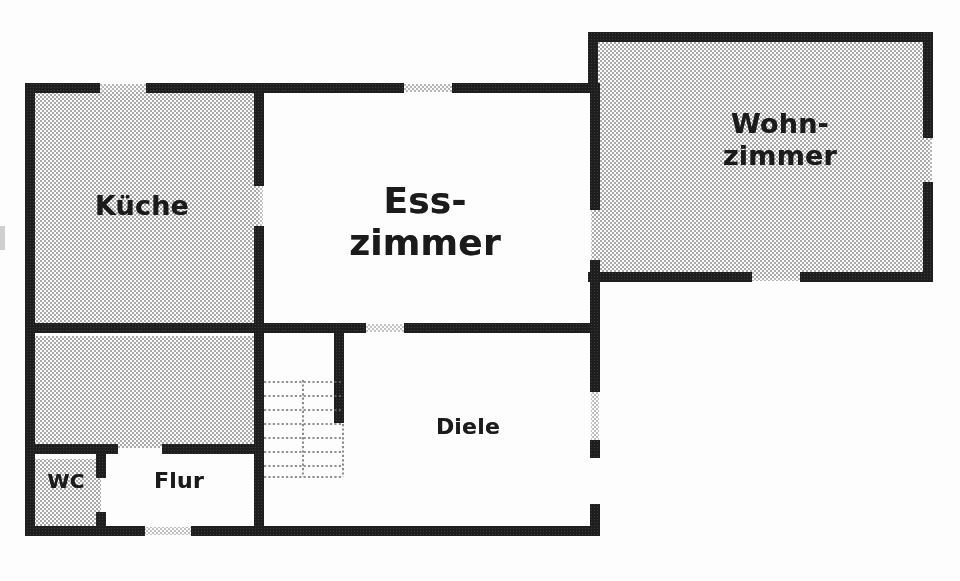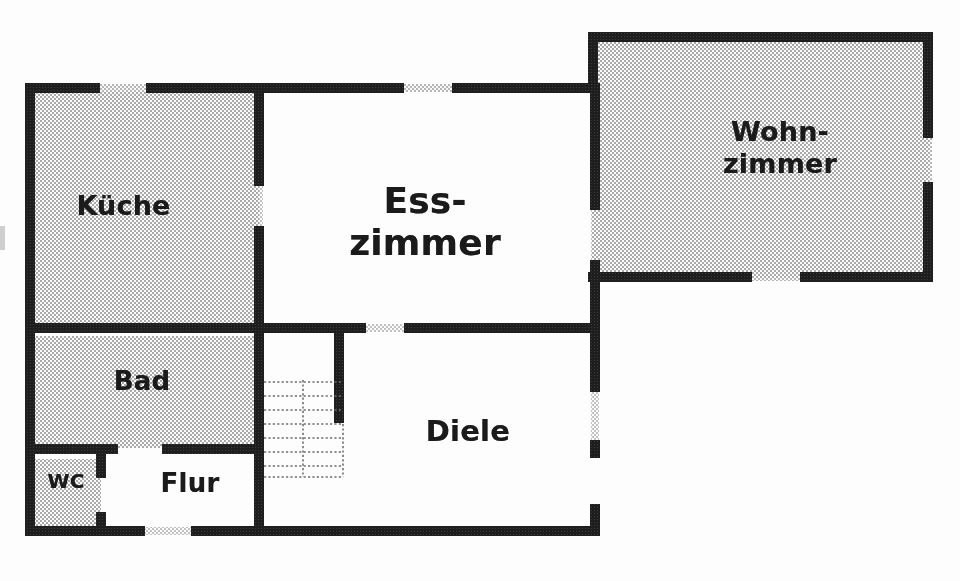--- a/index.html
+++ b/index.html
@@ -146,29 +146,28 @@
       <line x1="264" y1="452" x2="343" y2="452"></line>
       <line x1="264" y1="466" x2="343" y2="466"></line>
       <line x1="303" y1="380" x2="303" y2="477"></line>
       <line x1="343" y1="424" x2="343" y2="477"></line>
       <line x1="264" y1="477" x2="343" y2="477"></line>
     </g>
 
     <rect x="0" y="226" width="5" height="24" fill="#cfcfcf"></rect>
   </svg>
 
-  <div class="room-label" style="left:40px; top:190px; width:167px; font-size:27px;">Küche</div>
+  <div class="room-label" style="left:40px; top:190px; width:204px; font-size:27px;">Küche</div>
 
   <div class="room-label" style="left:325px; top:180px; width:200px; font-size:36px;">Ess-
 zimmer</div>
 
-  <div class="room-label" style="left:680px; top:108px; width:200px; font-size:27px;margin-top:8px;">Wohn-
+  <div class="room-label" style="left:680px; top:108px; width:200px; font-size:27px;">Wohn-
 zimmer</div>
 
-  <div class="room-label" style="left:42px; top:366px; width:200px; font-size:26px;">Bad</div>
 
   <div class="room-label" style="left:26px; top:470px; width:80px; font-size:20px;">WC</div>
 
-  <div class="room-label" style="left:110px; top:468px; width:160px; font-size:26px;">Flur</div>
+  <div class="room-label" style="left:99px; top:468px; width:160px; font-size:22px;">Flur</div>
 
-  <div class="room-label" style="left:368px; top:414px; width:200px; font-size:29px;">Diele</div>
+  <div class="room-label" style="left:368px; top:414px; width:200px; font-size:22px;">Diele</div>
 
 </div>
 
 </body></html>

